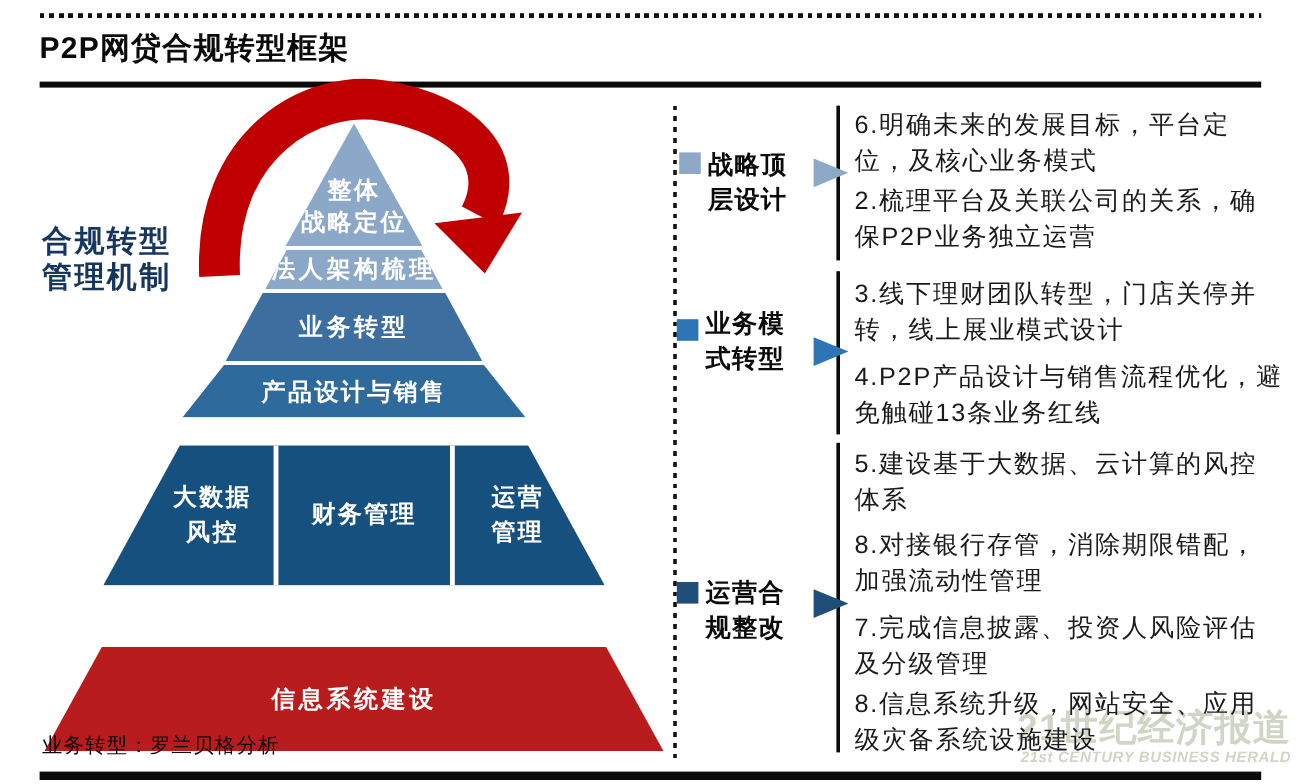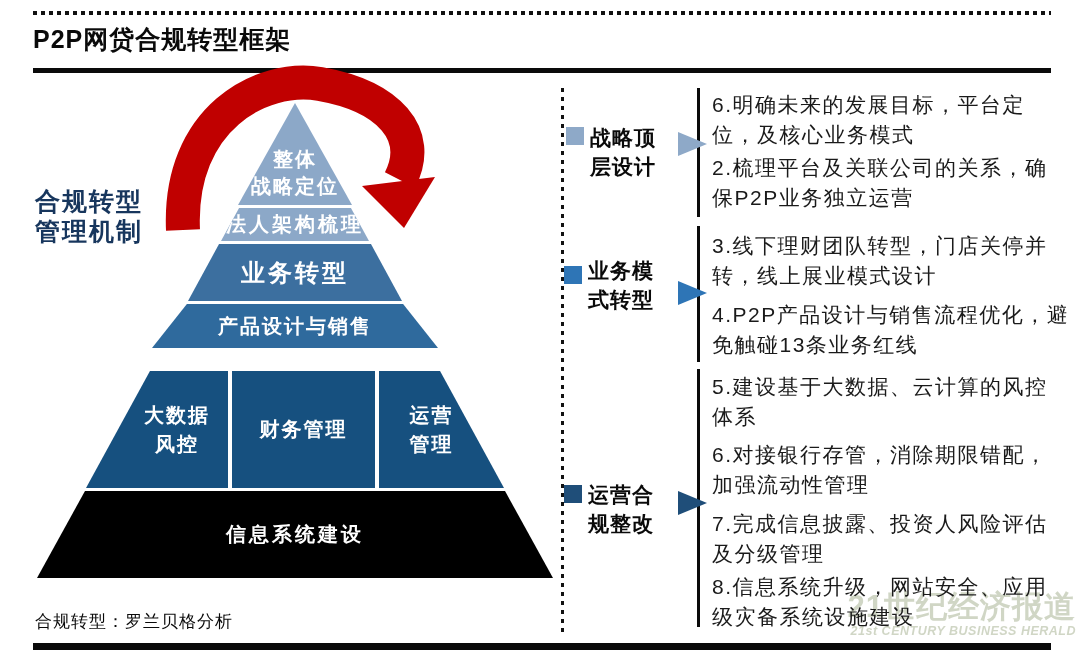--- a/index.html
+++ b/index.html
@@ -17,21 +17,21 @@
 
   
   .layer{position:absolute;display:flex;flex-direction:column;align-items:center;justify-content:center;
     color:#fff;font-weight:bold;text-align:center;}
   .l1{left:238px;top:103px;width:114px;height:102px;clip-path:polygon(50% 0,100% 100%,0 100%);
     justify-content:flex-end;padding-bottom:5px;box-sizing:border-box;font-size:20px;line-height:27px;letter-spacing:2px;}
   .l2{left:221px;top:208px;width:148px;height:33px;clip-path:polygon(12.2% 0,87.8% 0,100% 100%,0 100%);
     font-size:20px;letter-spacing:3px;overflow:visible;}
   .l2 .lbl{white-space:nowrap;}
   .l3{left:188px;top:244px;width:214px;height:57px;clip-path:polygon(14.5% 0,85.5% 0,100% 100%,0 100%);
-    font-size:24px;letter-spacing:3px;}
+    font-size:20px;letter-spacing:3px;}
   .l4{left:152px;top:304px;width:286px;height:44px;clip-path:polygon(12.2% 0,87.8% 0,100% 100%,0 100%);
     font-size:20px;letter-spacing:2px;}
   .l5{left:86px;top:371px;width:418px;height:117px;clip-path:polygon(15.3% 0,84.7% 0,100% 100%,0 100%);
     display:block;font-size:20px;}
   .l6{left:37px;top:491px;width:516px;height:87px;clip-path:polygon(9.3% 0,90.7% 0,100% 100%,0 100%);
     font-size:20px;letter-spacing:3px;}
   .l5 .vdiv{position:absolute;top:0;bottom:0;width:4px;background:#fff;}
   .l5 .cell{position:absolute;top:0;height:100%;display:flex;flex-direction:column;align-items:center;justify-content:center;
     line-height:29px;letter-spacing:2px;}
   .cell.two{box-sizing:border-box;}
@@ -91,21 +91,21 @@
       <div>风控</div>
     </div>
     <div class="cell" style="left:134px;width:167px">
       <div>财务管理</div>
     </div>
     <div class="cell two" style="left:293px;width:105px">
       <div>运营</div>
       <div>管理</div>
     </div>
   </div>
-  <div class="layer l6" style="background: #000000;">
+  <div class="layer l6" style="background: #b91c1c; margin-top: 48px;">
     <div>信息系统建设</div>
   </div>
 
   <svg class="arrow-svg" width="470" height="260" viewBox="0 0 470 260">
     <path d="M 183 230 C 178 118, 262 74, 320 84 C 388 96, 424 134, 400 180" fill="none" stroke="#C00000" stroke-width="34" stroke-linecap="butt"></path>
     <polygon points="362,186 435,177 404,228" fill="#C00000"></polygon>
   </svg>
 
   <div class="dotted-vline"></div>
 
@@ -148,33 +148,33 @@
   </div>
   <div class="item" style="top:300px">
     <div>4.P2P产品设计与销售流程优化，避</div>
     <div>免触碰13条业务红线</div>
   </div>
   <div class="item" style="top:372px">
     <div>5.建设基于大数据、云计算的风控</div>
     <div>体系</div>
   </div>
   <div class="item" style="top:440px">
-    <div>6.对接银行存管，消除期限错配，</div>
+    <div>8.对接银行存管，消除期限错配，</div>
     <div>加强流动性管理</div>
   </div>
   <div class="item" style="top:509px">
     <div>7.完成信息披露、投资人风险评估</div>
     <div>及分级管理</div>
   </div>
   <div class="item" style="top:572px">
     <div>8.信息系统升级，网站安全、应用</div>
     <div>级灾备系统设施建设</div>
   </div>
 
   <div class="watermark">
     <div class="cn">21世纪经济报道</div>
     <div class="en">21st CENTURY BUSINESS HERALD</div>
   </div>
 
-  <div class="source">合规转型：罗兰贝格分析</div>
+  <div class="source">业务转型：罗兰贝格分析</div>
   <div class="thick-rule" style="top:643px;height:7px"></div>
 
 </div>
 
 </body></html>

